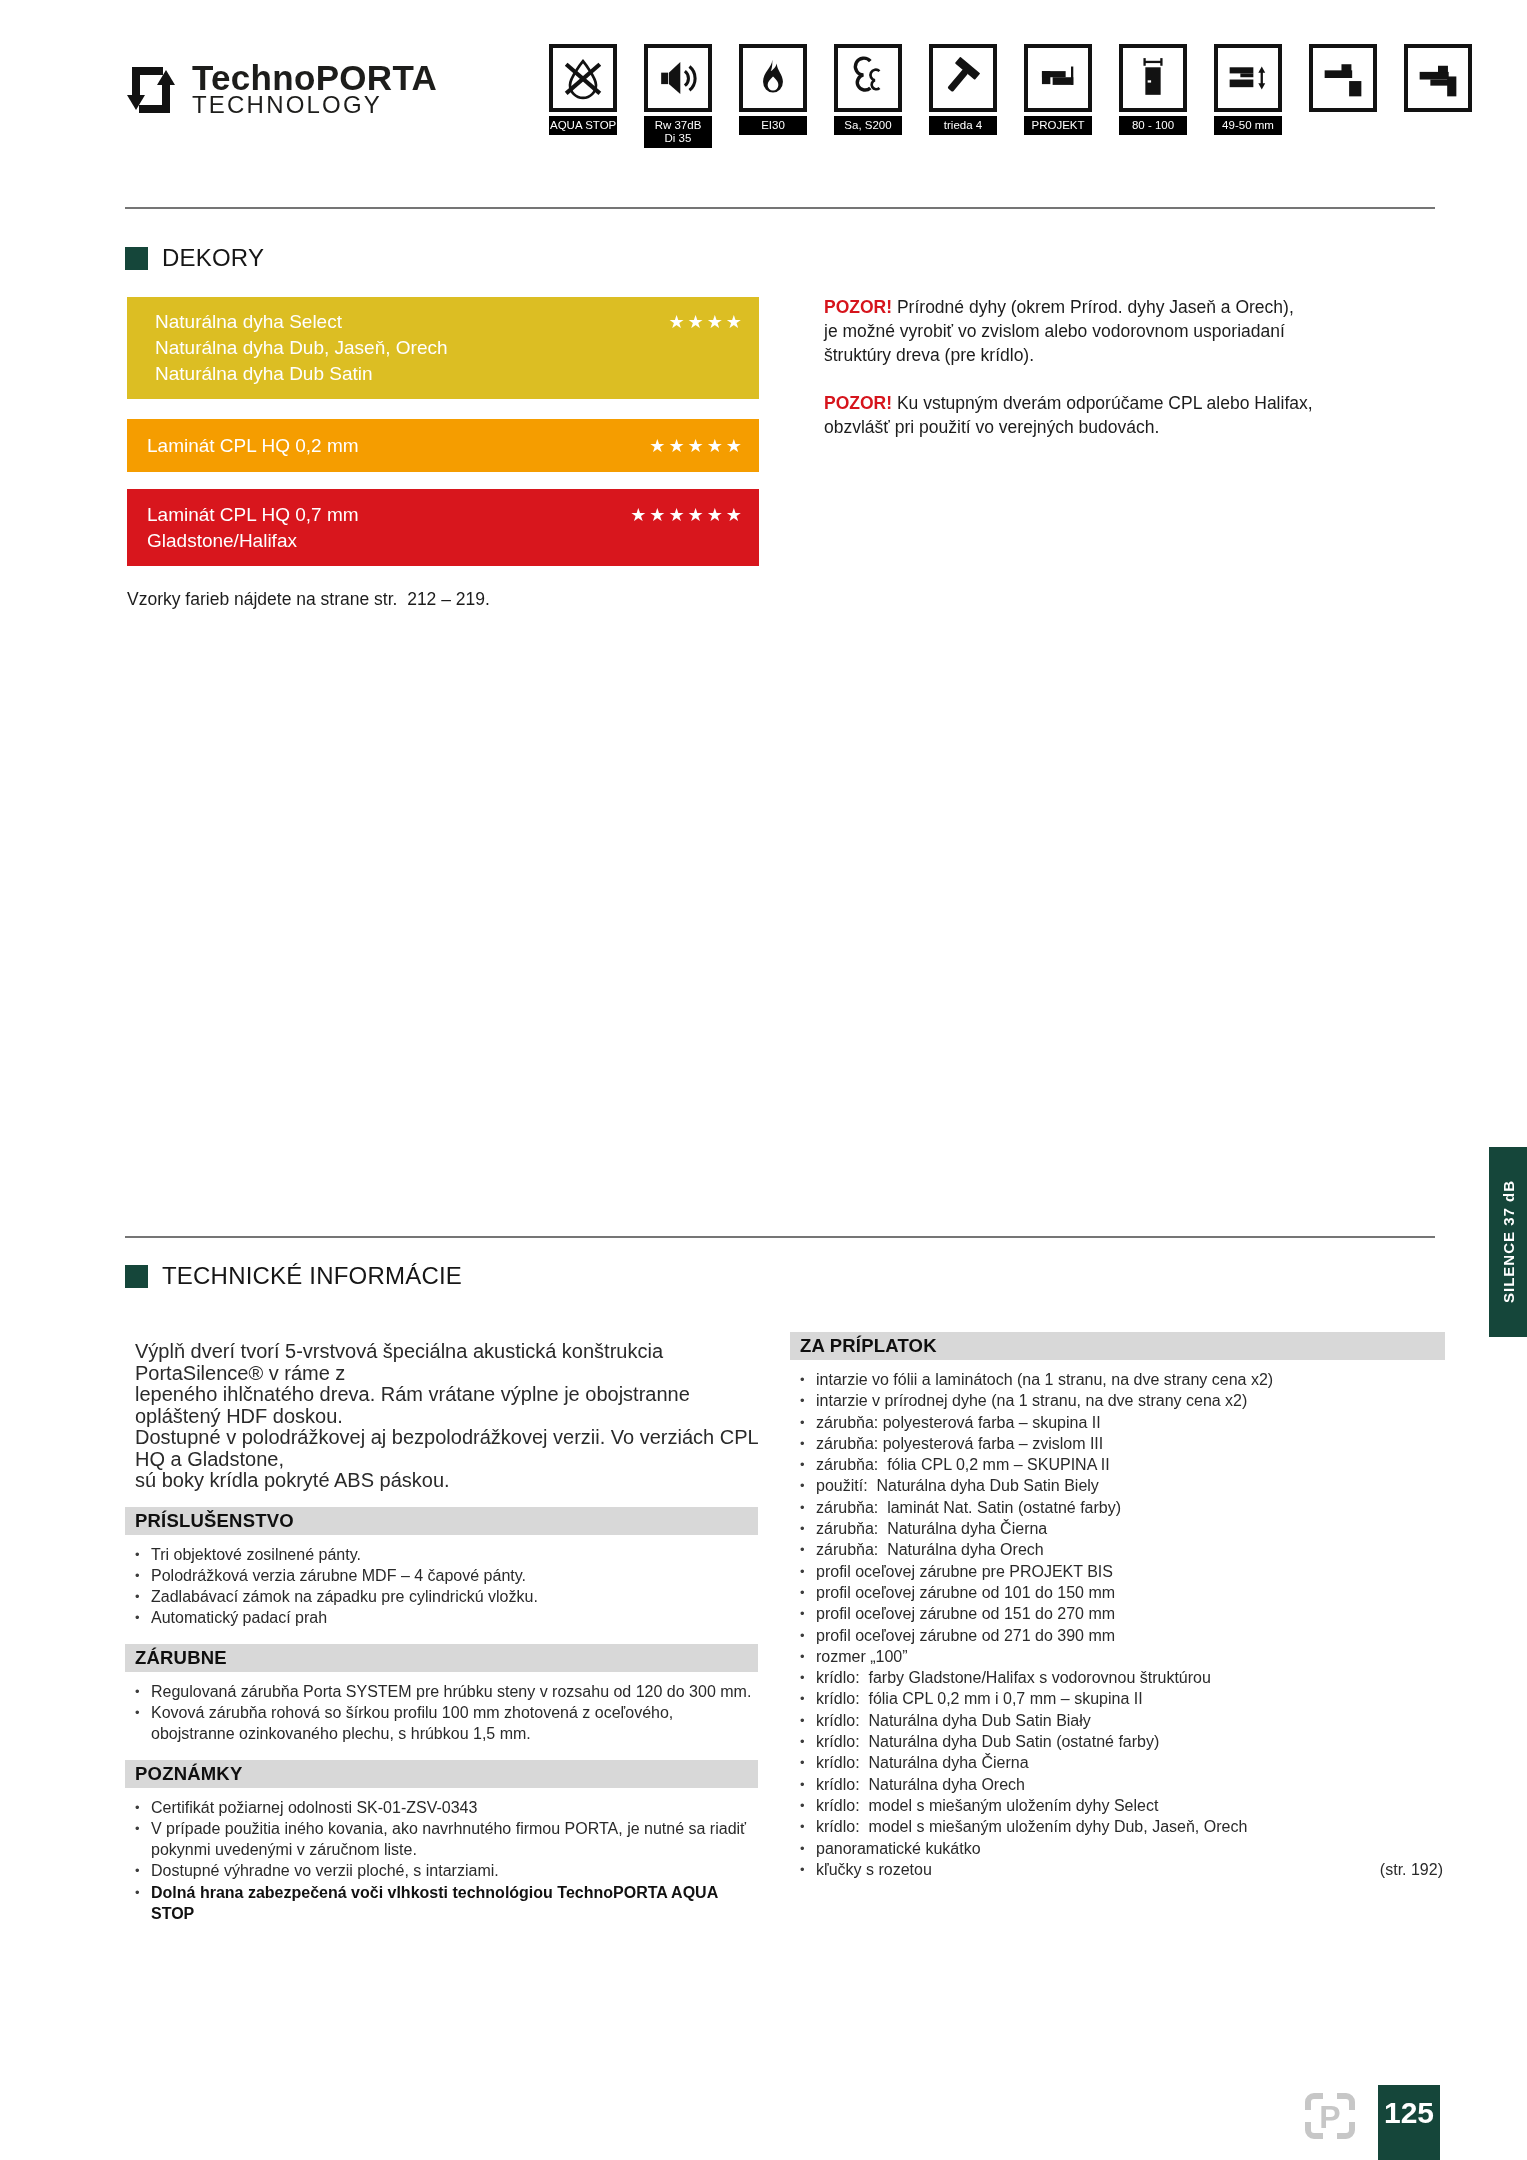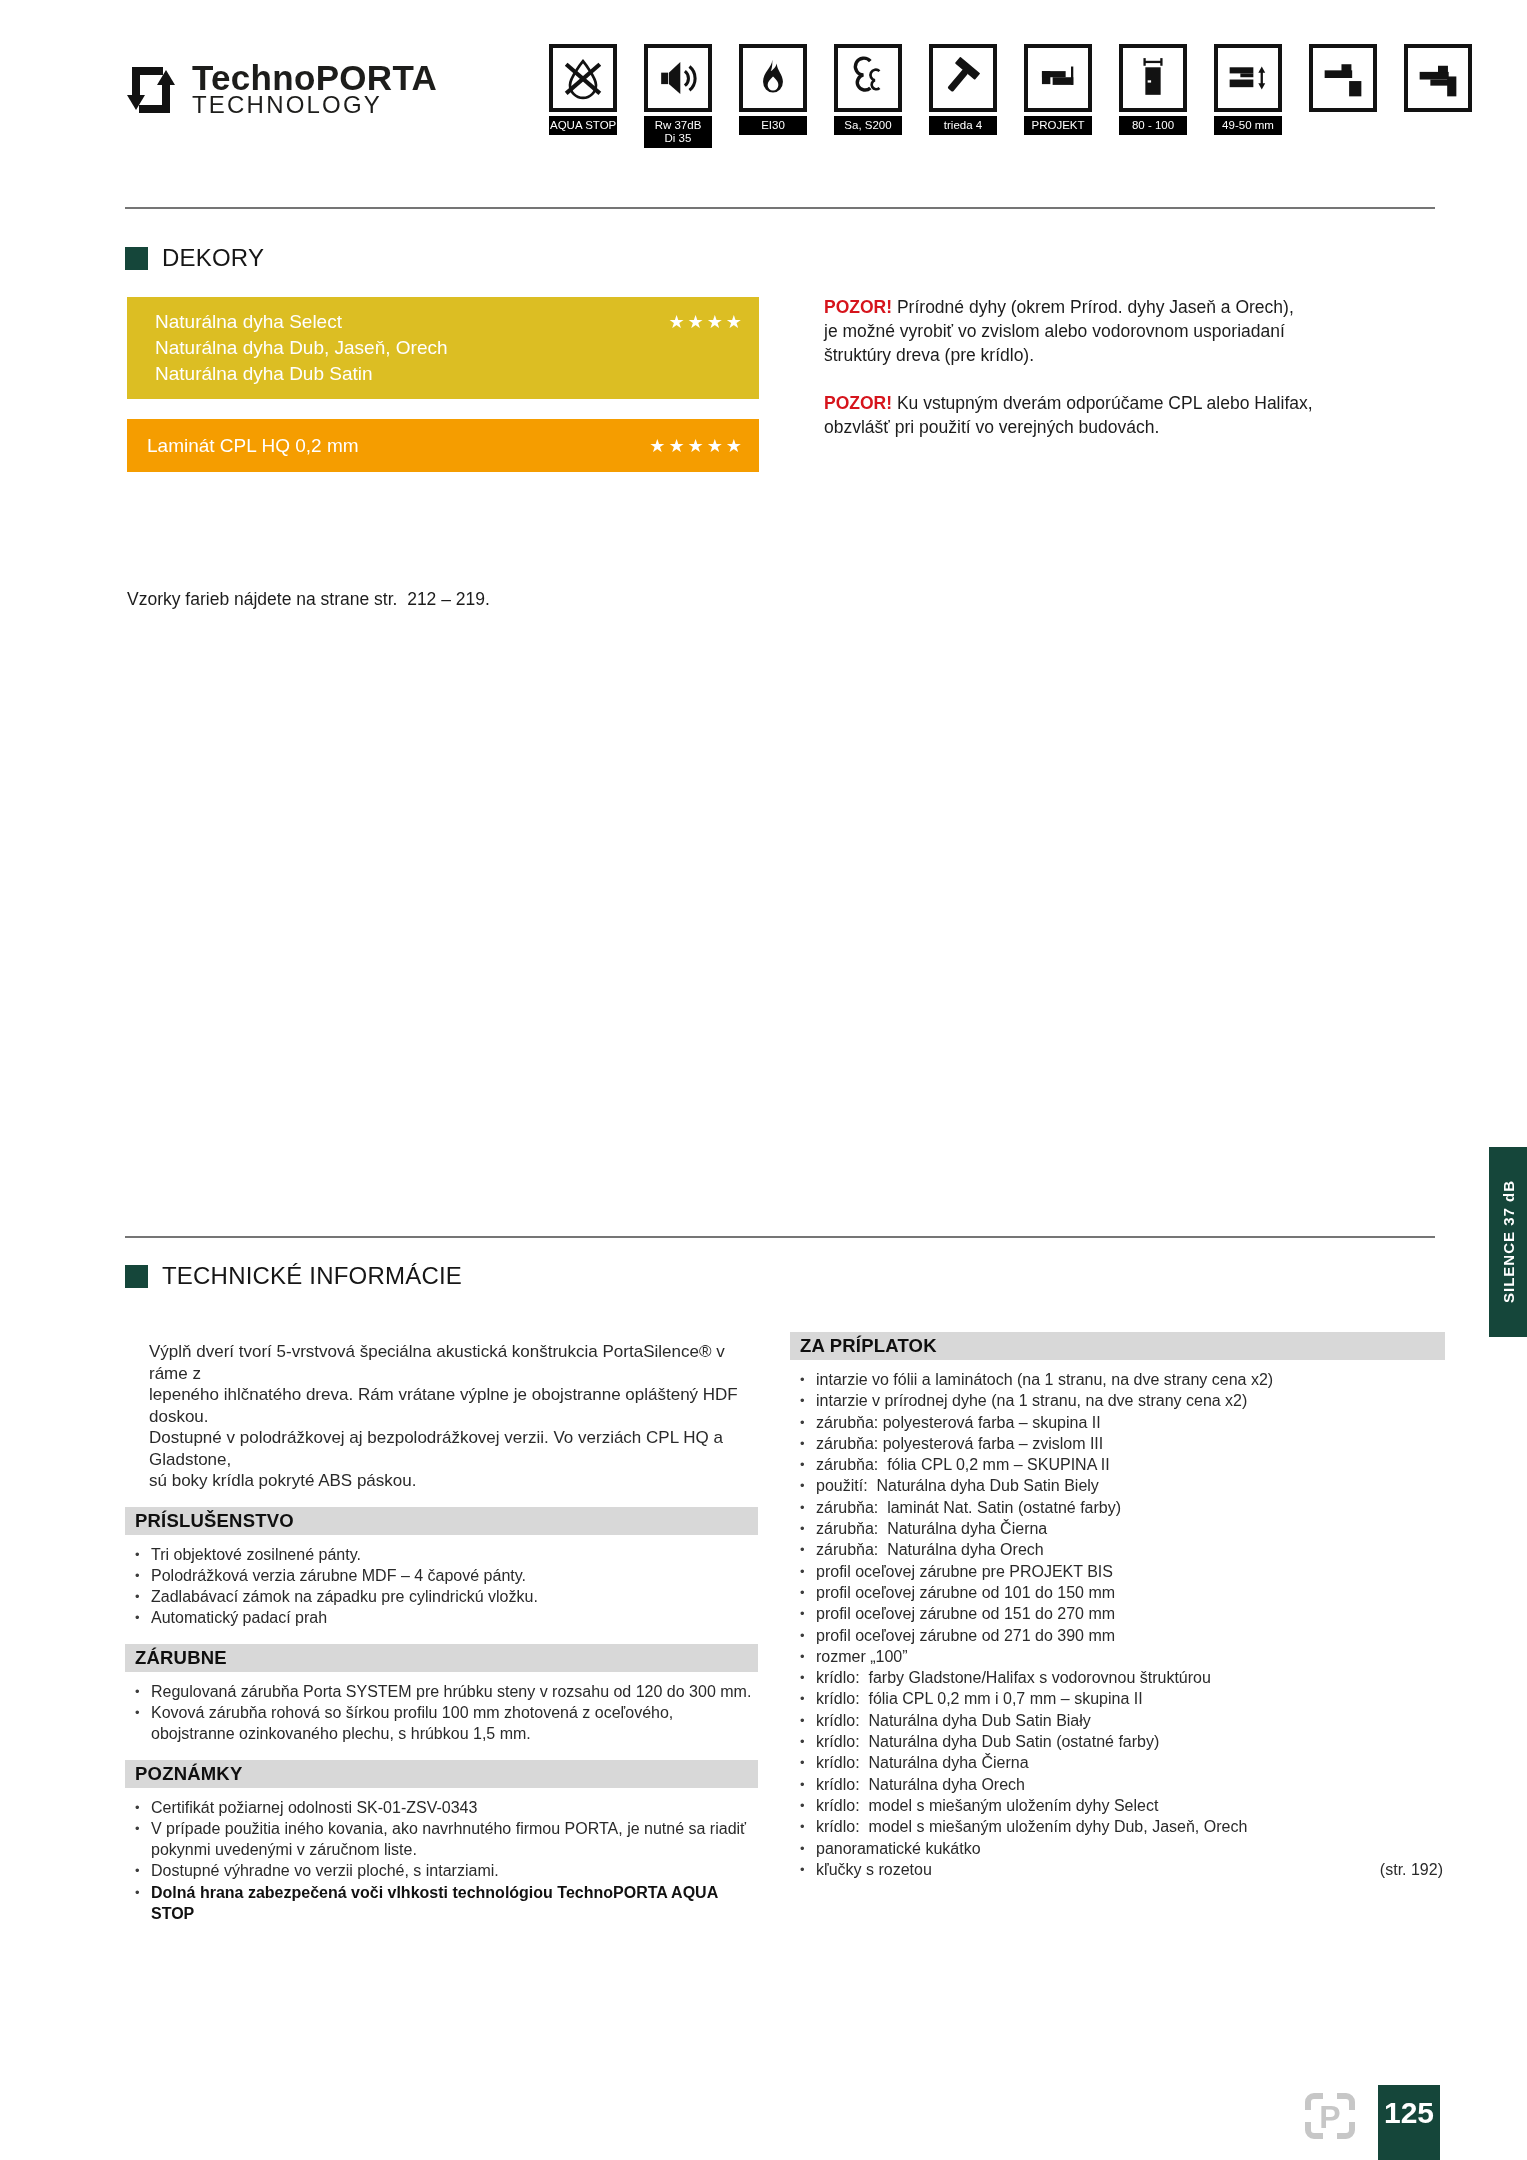--- a/index.html
+++ b/index.html
@@ -38,21 +38,21 @@
   
   .pozor-wrap{position:absolute;left:824px;top:295px;width:545px;}
   .pozor{font-size:17.5px;line-height:24px;margin:0 0 24px 0;white-space:pre-line;color:#1c1c1c;}
   .pozor .pz{color:#d6141c;font-weight:bold;}
   
   .tcol{position:absolute;top:1332px;}
   .tcol-left{left:125px;width:633px;}
   .tcol-right{left:790px;width:655px;}
   .gray-heading{background:#d8d8d8;font-weight:bold;font-size:18.5px;color:#0f0f0f;
     padding:3px 10px;letter-spacing:.2px;}
-  .tpar{font-size:17px;line-height:21.5px;margin:9px 0 0 24px;color:#2a2a2a;white-space:pre-line;}
+  .tpar{font-size:20px;line-height:21.5px;margin:9px 0 0 10px;color:#2a2a2a;white-space:pre-line;}
   .blist{margin:9px 0 0 10px;}
   .tsec{margin-bottom:15px;}
   .bullet{display:flex;gap:9px;font-size:16px;line-height:21.3px;color:#2a2a2a;}
   .bullet.bold .bi-text{font-weight:bold;color:#111;}
   .dot{flex:0 0 auto;width:7px;font-size:13px;color:#3c3c3c;}
   .bi-text{white-space:pre-wrap;}
   .bi-right{margin-left:auto;white-space:nowrap;padding-right:2px;}
   
   .side-tab{position:absolute;right:0;top:1147px;width:38px;height:190px;background:#15463a;
     display:flex;align-items:center;justify-content:center;}
@@ -204,20 +204,25 @@
   <div class="bar bar-1" style="background: rgb(220, 190, 35);">
     <div class="bar-line">Naturálna dyha Select</div>
     <div class="bar-line">Naturálna dyha Dub, Jaseň, Orech</div>
     <div class="bar-line">Naturálna dyha Dub Satin</div>
     <span class="stars">★★★★</span>
   </div>
   <div class="bar bar-2" style="background: rgb(245, 157, 0);">
     <div class="bar-line">Laminát CPL HQ 0,2 mm</div>
     <span class="stars">★★★★★</span>
   </div>
+  <div class="bar bar-3" style="background: rgb(216, 22, 29);">
+    <div class="bar-line">Laminát CPL HQ 0,7 mm</div>
+    <div class="bar-line">Gladstone/Halifax</div>
+    <span class="stars">★★★★★★</span>
+  </div>
 </div>
 <div class="vzorky">Vzorky farieb nájdete na strane str.  212 – 219.</div>
 
 <div class="pozor-wrap">
   <p class="pozor"><span class="pz">POZOR!</span> <span>Prírodné dyhy (okrem Prírod. dyhy Jaseň a Orech),
 je možné vyrobiť vo zvislom alebo vodorovnom usporiadaní
 štruktúry dreva (pre krídlo).</span></p>
   <p class="pozor"><span class="pz">POZOR!</span> <span>Ku vstupným dverám odporúčame CPL alebo Halifax,
 obzvlášť pri použití vo verejných budovách.</span></p>
 </div>

